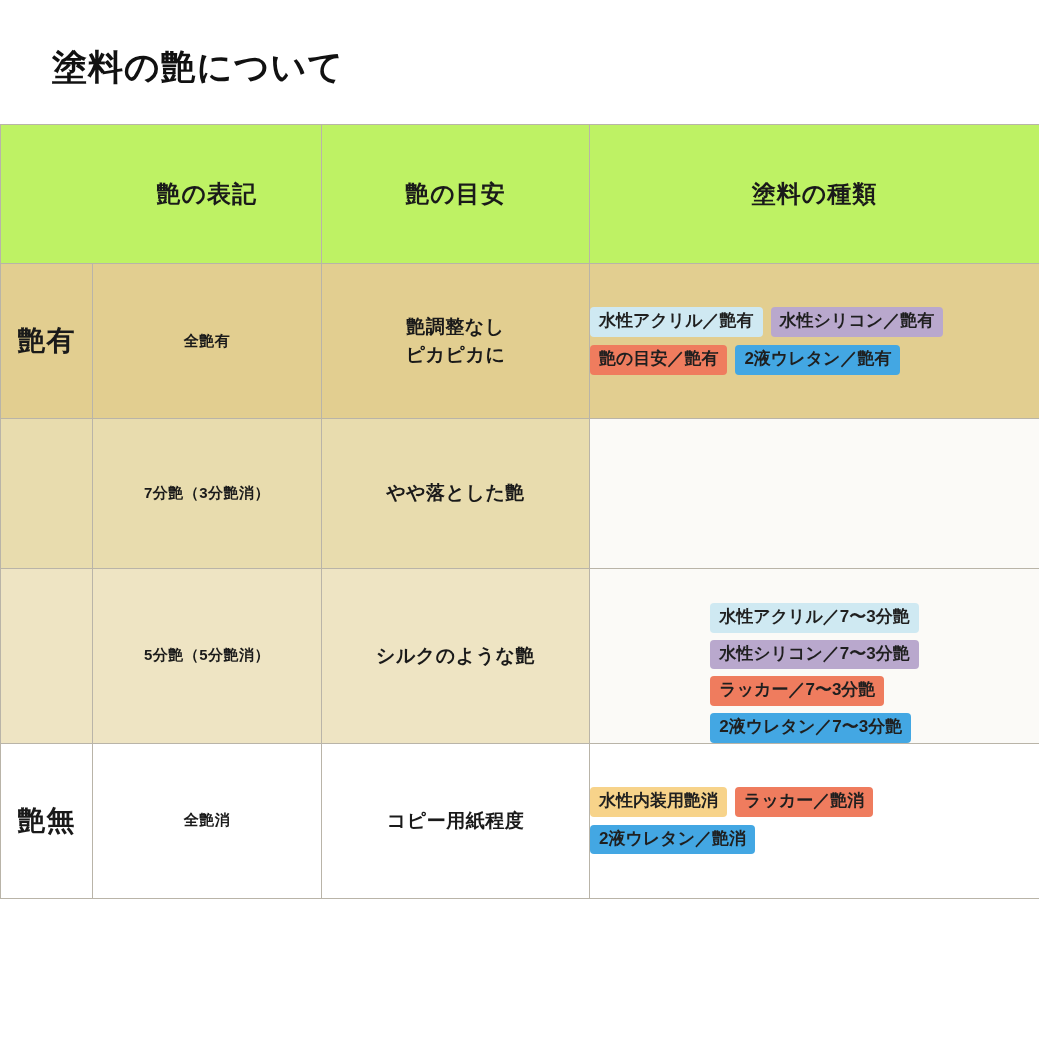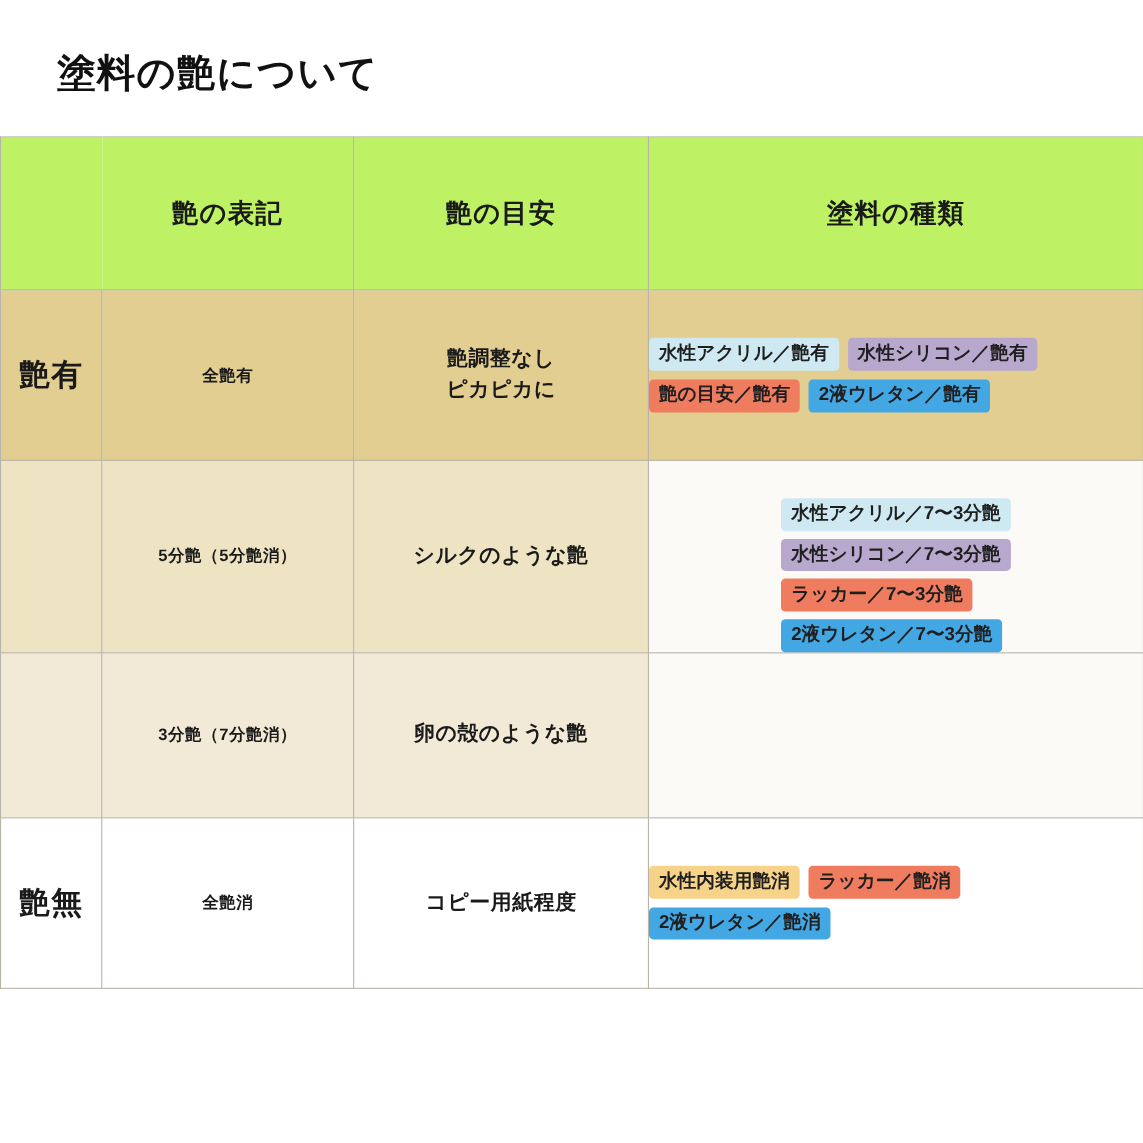--- a/index.html
+++ b/index.html
@@ -164,41 +164,41 @@
         <td class="paint-cell">
           <div class="chips">
             <span class="chip" style="background:#cfe9f2">水性アクリル／艶有</span>
             <span class="chip" style="background:#b9a8cd">水性シリコン／艶有</span>
             <span class="chip" style="background:#ef7c5e">艶の目安／艶有</span>
             <span class="chip" style="background:#43a7e3">2液ウレタン／艶有</span>
           </div>
         </td>
       </tr>
 
+      <tr class="row-7bu rh-2">
+        <td class="tint cat-cell"></td>
+        <td class="tint label-cell">7分艶（3分艶消）</td>
+        <td class="tint guide-cell">やや落とした艶</td>
+        <td class="paint-cell"></td>
+      </tr>
 
       <tr class="row-5bu rh-3">
         <td class="tint cat-cell"></td>
         <td class="tint label-cell">5分艶（5分艶消）</td>
         <td class="tint guide-cell">シルクのような艶</td>
         <td class="paint-cell">
           <div class="chips stacked">
             <span class="chip" style="background:#cfe9f2">水性アクリル／7〜3分艶</span>
             <span class="chip" style="background:#b9a8cd">水性シリコン／7〜3分艶</span>
             <span class="chip" style="background:#ef7c5e">ラッカー／7〜3分艶</span>
             <span class="chip" style="background:#43a7e3">2液ウレタン／7〜3分艶</span>
           </div>
         </td>
       </tr>
 
-      <tr class="row-3bu rh-4">
-        <td class="tint cat-cell"></td>
-        <td class="tint label-cell">3分艶（7分艶消）</td>
-        <td class="tint guide-cell">卵の殻のような艶</td>
-        <td class="paint-cell"></td>
-      </tr>
 
       <tr class="row-zentsuyakeshi rh-5">
         <td class="tint cat-cell">艶無</td>
         <td class="tint label-cell">全艶消</td>
         <td class="tint guide-cell">コピー用紙程度</td>
         <td class="paint-cell">
           <div class="chips">
             <span class="chip" style="background:#f7d38a">水性内装用艶消</span>
             <span class="chip" style="background:#ef7c5e">ラッカー／艶消</span>
             <span class="chip" style="background:#43a7e3">2液ウレタン／艶消</span>

